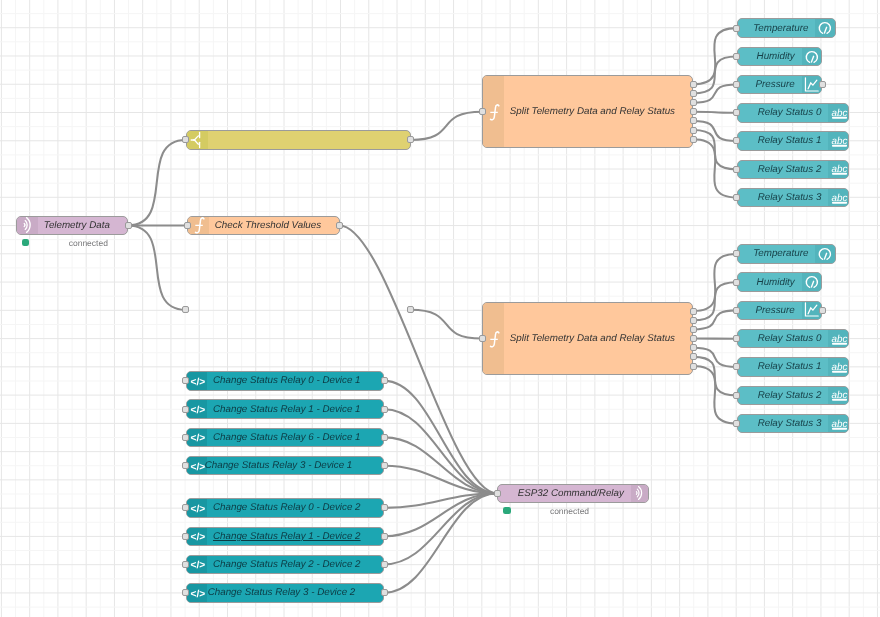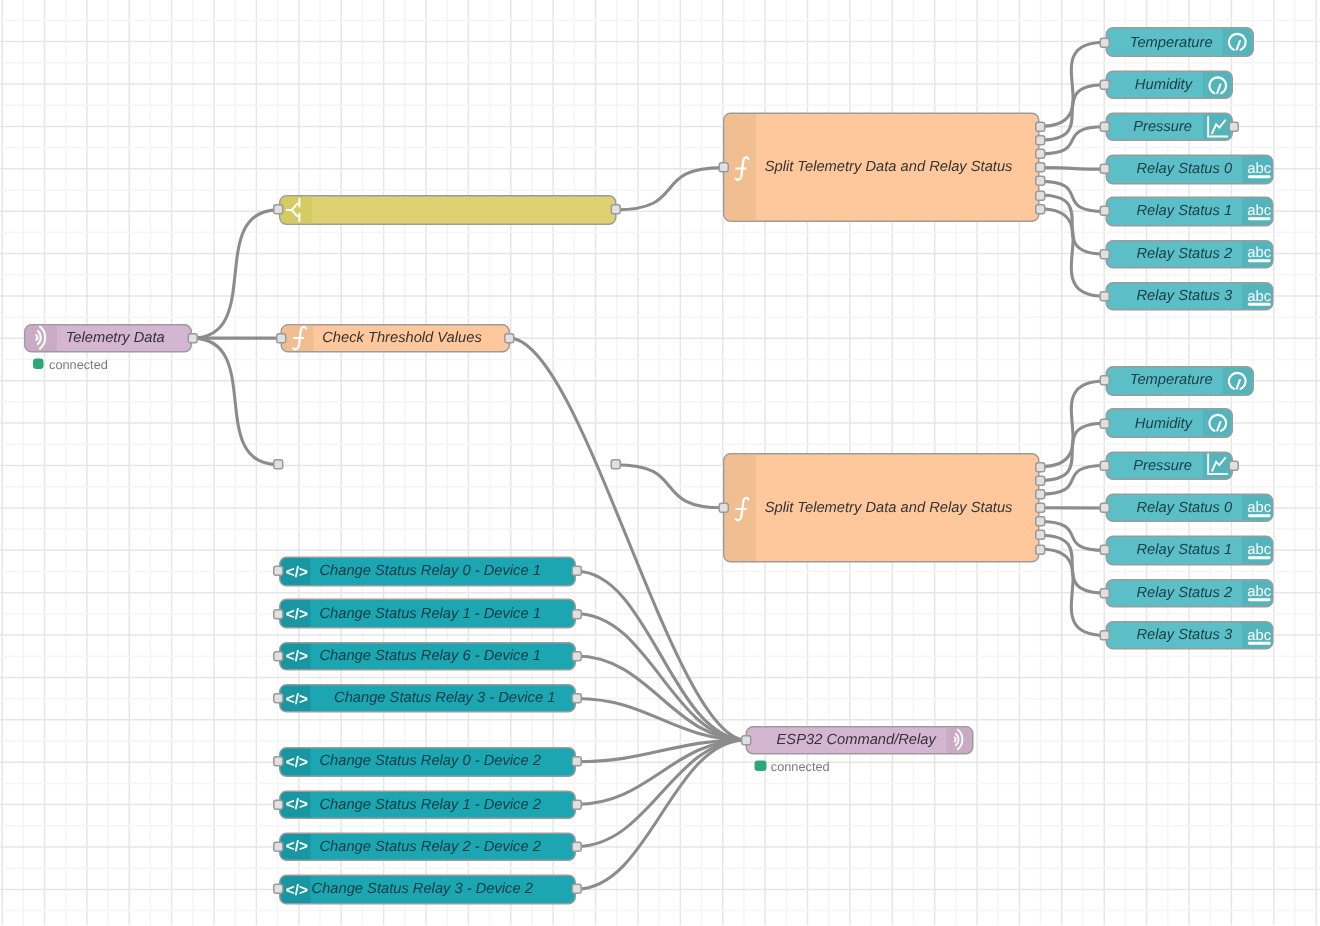--- a/index.html
+++ b/index.html
@@ -5,27 +5,27 @@
 html,body{margin:0;padding:0;background:#fff;}
 body{width:880px;height:617px;overflow:hidden;font-family:"Liberation Sans",sans-serif;
   -webkit-font-smoothing:antialiased;text-rendering:geometricPrecision;}
 #flow{position:relative;width:880px;height:617px;overflow:hidden;background:#fff;}
 #grid,#wires,#nodes{position:absolute;left:0;top:0;width:880px;height:617px;}
 #nodes{pointer-events:none;}
 .node{position:absolute;box-sizing:border-box;border:1px solid #9b9b9b;border-radius:5px;
   overflow:hidden;pointer-events:auto;}
 .node-icon{position:absolute;top:0;bottom:0;display:flex;align-items:center;justify-content:center;}
 .node-icon.left{left:0;}
-.node-icon.right{right:0;}
+.node-icon.right{right:0;font-style:italic;}
 .node-label{position:absolute;top:0;bottom:0;display:flex;align-items:center;
   font-style:italic;font-size:9.8px;white-space:nowrap;}
 .port{position:absolute;width:7px;height:7px;box-sizing:border-box;border:1px solid #9a9a9a;
   border-radius:2px;background:#e0e0e0;pointer-events:auto;}
 .status{position:absolute;font-size:8.5px;color:#79797b;white-space:nowrap;line-height:1;
-  display:flex;align-items:flex-start;pointer-events:auto;}
+  display:flex;align-items:flex-start;pointer-events:auto;gap:36px;}
 .status-dot{width:7.8px;height:7.8px;border-radius:2.2px;margin-right:3.2px;display:inline-block;}
 </style>
 </head>
 <body>
 
 <div id="flow">
   <svg id="grid">
       <line x1="-12.73" y1="0" x2="-12.73" y2="617" stroke="#f5f5f5" stroke-width="1"></line>
       <line x1="1.4" y1="0" x2="1.4" y2="617" stroke="#e6e6e6" stroke-width="1"></line>
       <line x1="15.530000000000001" y1="0" x2="15.530000000000001" y2="617" stroke="#f5f5f5" stroke-width="1"></line>
@@ -414,41 +414,41 @@
         <div class="node-label" style="color: rgb(13, 59, 68); left: 26.3px; right: 4px; justify-content: flex-start;">Change Status Relay 6 - Device 1</div>
       </div>
       <div class="port" style="left: 182.2px; top: 433.85px;"></div>
       <div class="port" style="left: 380.7px; top: 433.85px;"></div>
       <div class="node" style="left: 185.7px; top: 455.9px; width: 198.5px; height: 19.5px; background: rgb(28, 166, 178);">
         <div class="node-icon left" style="width: 20.5px; background: rgb(24, 151, 162);">
           <svg width="20" height="20" viewBox="0 0 20 20">
             <text x="10.9" y="13.6" text-anchor="middle" font-size="10.2" font-family="&quot;Liberation Sans&quot;,sans-serif" font-weight="bold" fill="#ffffff">&lt;/&gt;</text>
           </svg>
         </div>
-        <div class="node-label" style="color: rgb(13, 59, 68); left: 36px; right: 4px; justify-content: flex-start;">Change Status Relay 3 - Device 1</div>
+        <div class="node-label" style="color: rgb(13, 59, 68); left: 18px; right: 4px; justify-content: flex-start;">Change Status Relay 3 - Device 1</div>
       </div>
       <div class="port" style="left: 182.2px; top: 462.15px;"></div>
       <div class="port" style="left: 380.7px; top: 462.15px;"></div>
       <div class="node" style="left: 185.7px; top: 498.1px; width: 198.5px; height: 19.5px; background: rgb(28, 166, 178);">
         <div class="node-icon left" style="width: 20.5px; background: rgb(24, 151, 162);">
           <svg width="20" height="20" viewBox="0 0 20 20">
             <text x="10.9" y="13.6" text-anchor="middle" font-size="10.2" font-family="&quot;Liberation Sans&quot;,sans-serif" font-weight="bold" fill="#ffffff">&lt;/&gt;</text>
           </svg>
         </div>
         <div class="node-label" style="color: rgb(13, 59, 68); left: 26.3px; right: 4px; justify-content: flex-start;">Change Status Relay 0 - Device 2</div>
       </div>
       <div class="port" style="left: 182.2px; top: 504.35px;"></div>
       <div class="port" style="left: 380.7px; top: 504.35px;"></div>
       <div class="node" style="left: 185.7px; top: 526.5px; width: 198.5px; height: 19.5px; background: rgb(28, 166, 178);">
         <div class="node-icon left" style="width: 20.5px; background: rgb(24, 151, 162);">
           <svg width="20" height="20" viewBox="0 0 20 20">
             <text x="10.9" y="13.6" text-anchor="middle" font-size="10.2" font-family="&quot;Liberation Sans&quot;,sans-serif" font-weight="bold" fill="#ffffff">&lt;/&gt;</text>
           </svg>
         </div>
-        <div class="node-label" style="color: rgb(13, 59, 68); left: 26.3px; right: 4px; justify-content: flex-start;">Change Status Relay 1 - Device 2</div>
+        <div class="node-label" style="color: rgb(13, 59, 68); left: 26.3px; right: 4px; justify-content: flex-start; text-decoration: underline;">Change Status Relay 1 - Device 2</div>
       </div>
       <div class="port" style="left: 182.2px; top: 532.75px;"></div>
       <div class="port" style="left: 380.7px; top: 532.75px;"></div>
       <div class="node" style="left: 185.7px; top: 554.6px; width: 198.5px; height: 19.5px; background: rgb(28, 166, 178);">
         <div class="node-icon left" style="width: 20.5px; background: rgb(24, 151, 162);">
           <svg width="20" height="20" viewBox="0 0 20 20">
             <text x="10.9" y="13.6" text-anchor="middle" font-size="10.2" font-family="&quot;Liberation Sans&quot;,sans-serif" font-weight="bold" fill="#ffffff">&lt;/&gt;</text>
           </svg>
         </div>
         <div class="node-label" style="color: rgb(13, 59, 68); left: 26.3px; right: 4px; justify-content: flex-start;">Change Status Relay 2 - Device 2</div>

